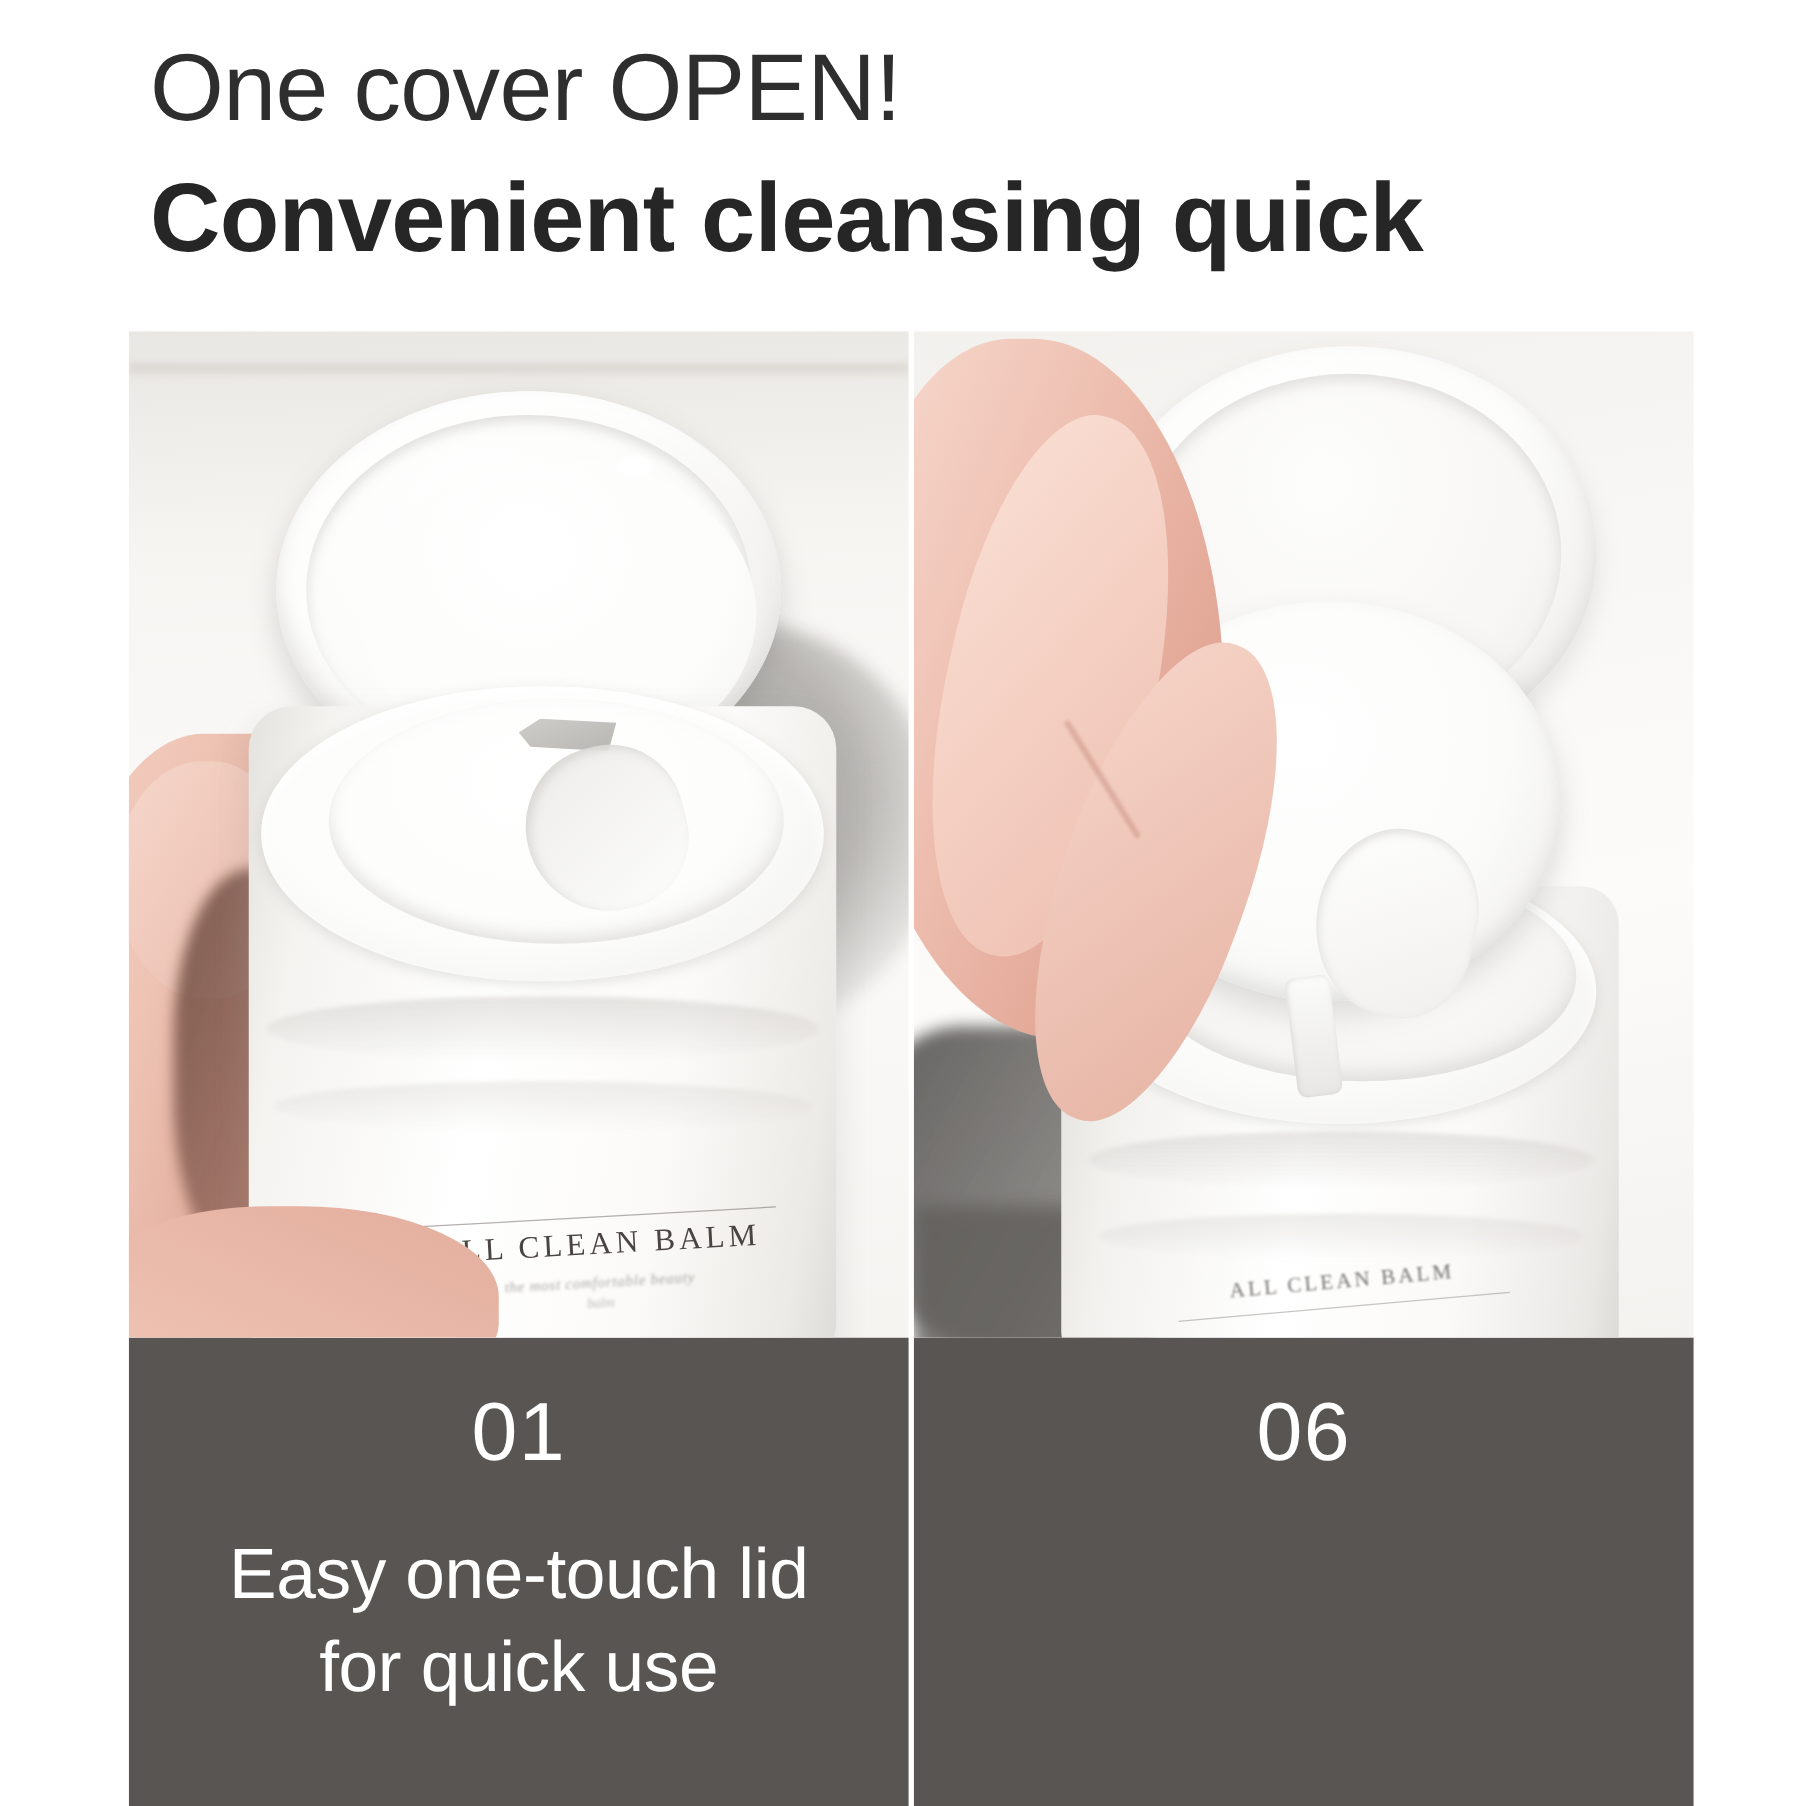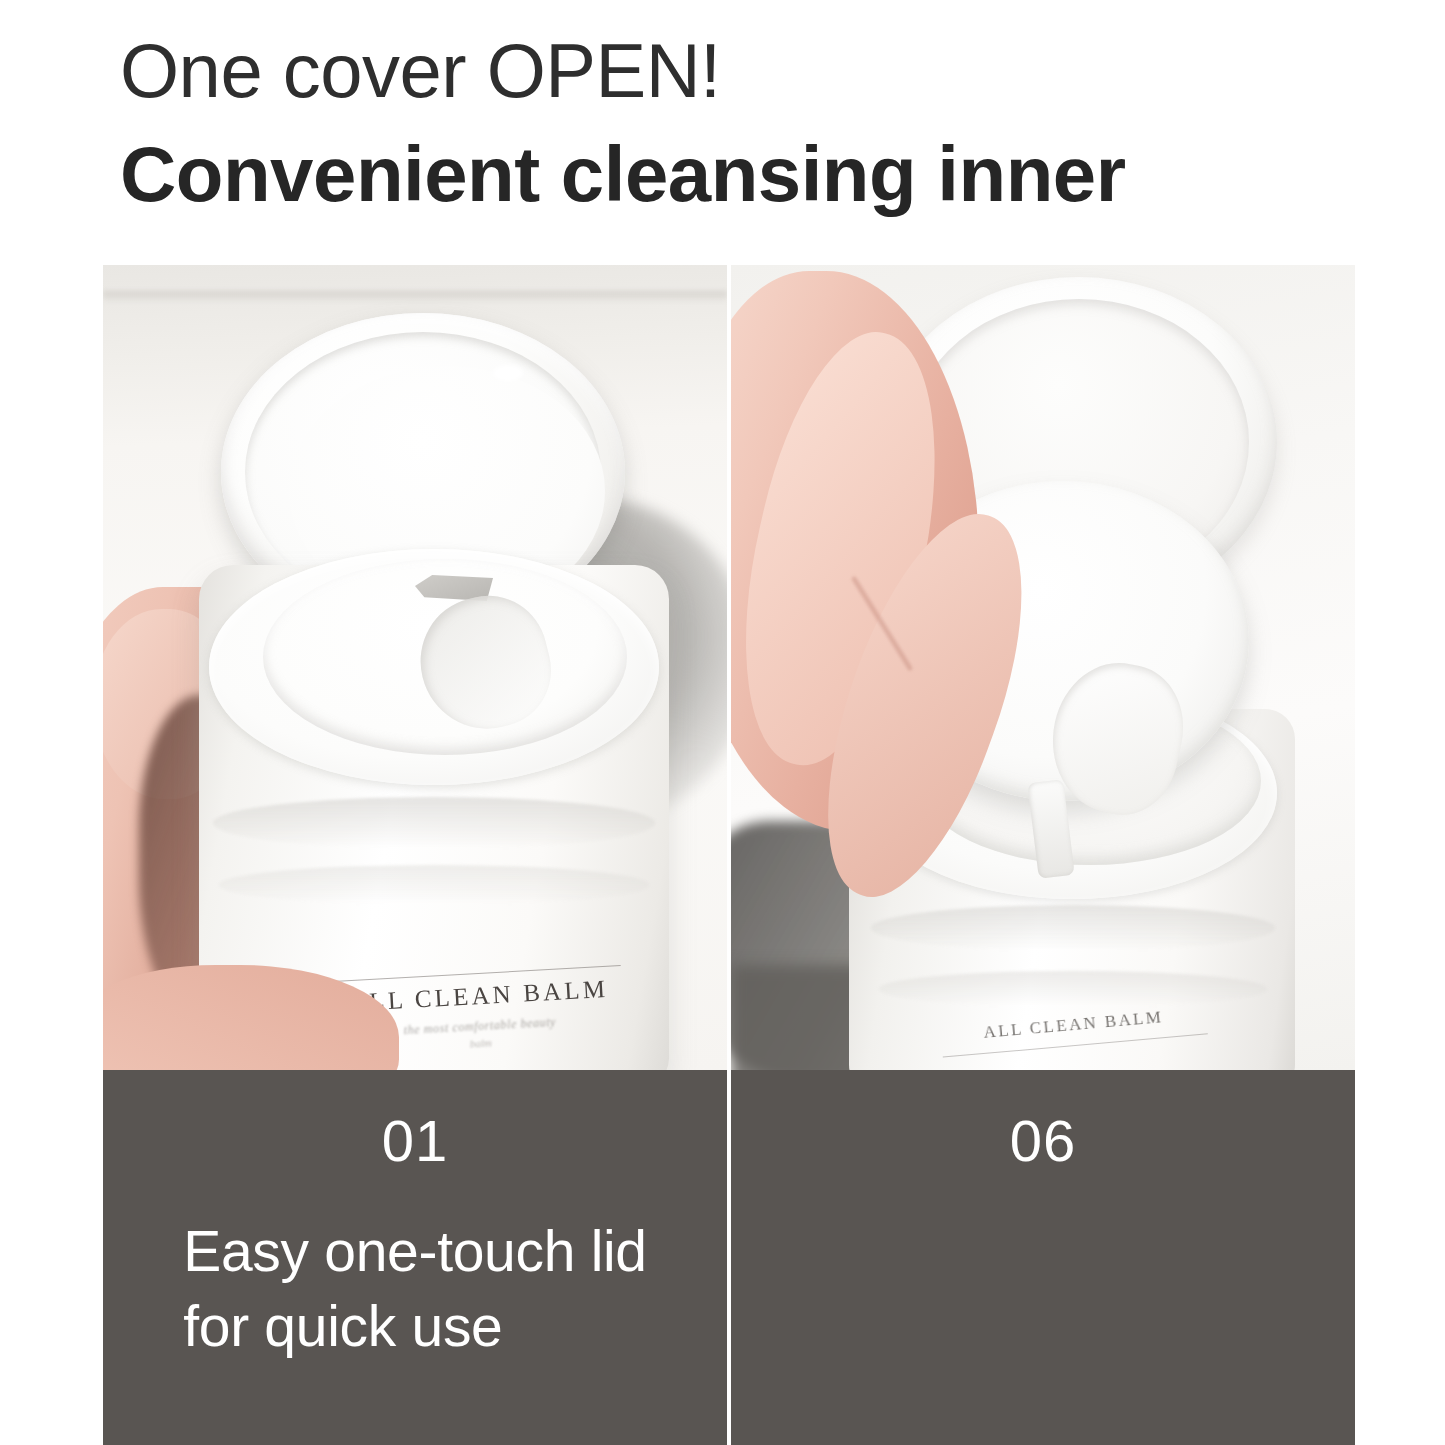--- a/index.html
+++ b/index.html
@@ -403,40 +403,41 @@
   .caption{
     flex:1 1 auto;
     background:#595552;
     color:#ffffff;
     display:flex;
     flex-direction:column;
     align-items:center;
     padding-top:42px;
   }
   .caption .num{
-    font-size:58px;
+    font-size:66px;
     font-weight:400;
     line-height:1;
     letter-spacing:1px;
   }
   .caption .desc{
     margin-top:44px;
     font-size:57px;
     font-weight:400;
     line-height:1.32;
+    text-align:center;
     letter-spacing:-0.3px;
     white-space:pre-line;
   }
 </style>
 </head>
 <body>
 
 <div class="headline">
   <div class="line1">One cover OPEN!</div>
-  <div class="line2">Convenient cleansing inner</div>
+  <div class="line2">Convenient cleansing quick</div>
 </div>
 
 <div class="panels">
 
   <div class="panel">
 
     <div class="photo photo-left">
       <div class="tabletop-seam"></div>
       <div class="lid-shadow"></div>
 

